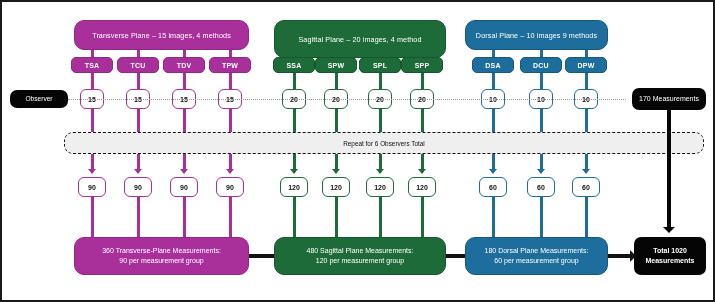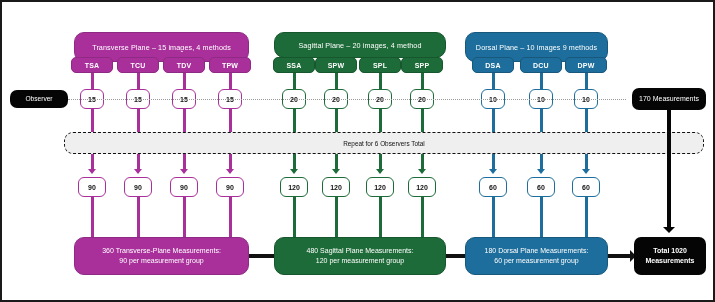--- a/index.html
+++ b/index.html
@@ -3,21 +3,21 @@
 <meta charset="utf-8">
 <style>
   html,body{margin:0;padding:0;background:#fff;}
   body{font-family:"Liberation Sans",sans-serif;}
   #root{position:relative;width:715px;height:302px;overflow:hidden;background:#ffffff;
         box-sizing:border-box;border:2px solid #1a1a1a;}
   .abs{position:absolute;box-sizing:border-box;}
 
   
   .plane-head{border-radius:10px;display:flex;align-items:center;justify-content:center;
-              text-align:center;color:#fff;font-size:7.2px;letter-spacing:.1px;padding:0 6px;margin-top:12px;}
+              text-align:center;color:#fff;font-size:7.2px;letter-spacing:.1px;padding:0 6px;}
   .method{border-radius:5px;display:flex;align-items:center;justify-content:center;
           color:#fff;font-size:7px;font-weight:bold;letter-spacing:.2px;}
   .count{background:#ffffff;border-radius:6px;display:flex;align-items:center;
          justify-content:center;font-size:7px;font-weight:bold;color:#111;}
   .summary{border-radius:10px;display:flex;align-items:center;justify-content:center;
            text-align:center;color:#fff;font-size:7px;line-height:1.5;padding:0 6px;}
   .blackbox{background:#050505;border-radius:7px;display:flex;align-items:center;
             justify-content:center;text-align:center;color:#fff;font-size:7px;line-height:1.5;padding:0 5px;}
 
   
@@ -69,21 +69,21 @@
     <div class="count abs" style="left: 122px; top: 175px; width: 28px; height: 20px; border: 1.6px solid rgb(169, 48, 155);">90</div>
     <div class="vline abs" style="left: 134.5px; top: 195px; width: 3px; height: 40px; background: rgb(169, 48, 155);"></div>
     <div class="count abs" style="left: 168px; top: 175px; width: 28px; height: 20px; border: 1.6px solid rgb(169, 48, 155);">90</div>
     <div class="vline abs" style="left: 180.5px; top: 195px; width: 3px; height: 40px; background: rgb(169, 48, 155);"></div>
     <div class="count abs" style="left: 214px; top: 175px; width: 28px; height: 20px; border: 1.6px solid rgb(169, 48, 155);">90</div>
     <div class="vline abs" style="left: 226.5px; top: 195px; width: 3px; height: 40px; background: rgb(169, 48, 155);"></div>
     <div class="summary abs" style="left: 72px; top: 235px; width: 175px; height: 38px; background: rgb(169, 48, 155); border: 1.4px solid rgb(143, 42, 132); flex-direction: column;">
       <div>360 Transverse-Plane Measurements:</div>
       <div>90 per measurement group</div>
     </div>
-    <div class="plane-head abs" style="left: 272px; top: 18px; width: 172px; height: 26px; background: rgb(29, 107, 56); border: 1.4px solid rgb(23, 87, 45);">Sagittal Plane – 20 images, 4 method</div>
+    <div class="plane-head abs" style="left: 272px; top: 18px; width: 172px; height: 38px; background: rgb(29, 107, 56); border: 1.4px solid rgb(23, 87, 45);">Sagittal Plane – 20 images, 4 method</div>
     <div class="vline abs" style="left: 290.5px; top: 48px; width: 3px; height: 7px; background: rgb(29, 107, 56);"></div>
     <div class="method abs" style="left: 271px; top: 55px; width: 42px; height: 16px; background: rgb(29, 107, 56); border: 1.2px solid rgb(23, 87, 45);">SSA</div>
     <div class="vline abs" style="left: 332.5px; top: 48px; width: 3px; height: 7px; background: rgb(29, 107, 56);"></div>
     <div class="method abs" style="left: 313px; top: 55px; width: 42px; height: 16px; background: rgb(29, 107, 56); border: 1.2px solid rgb(23, 87, 45);">SPW</div>
     <div class="vline abs" style="left: 376.5px; top: 48px; width: 3px; height: 7px; background: rgb(29, 107, 56);"></div>
     <div class="method abs" style="left: 357px; top: 55px; width: 42px; height: 16px; background: rgb(29, 107, 56); border: 1.2px solid rgb(23, 87, 45);">SPL</div>
     <div class="vline abs" style="left: 418.5px; top: 48px; width: 3px; height: 7px; background: rgb(29, 107, 56);"></div>
     <div class="method abs" style="left: 399px; top: 55px; width: 42px; height: 16px; background: rgb(29, 107, 56); border: 1.2px solid rgb(23, 87, 45);">SPP</div>
     <div class="vline abs" style="left: 290.5px; top: 71px; width: 3px; height: 16px; background: rgb(29, 107, 56);"></div>
     <div class="count abs" style="left: 280px; top: 87px; width: 24px; height: 20px; border: 1.6px solid rgb(29, 107, 56);">20</div>

